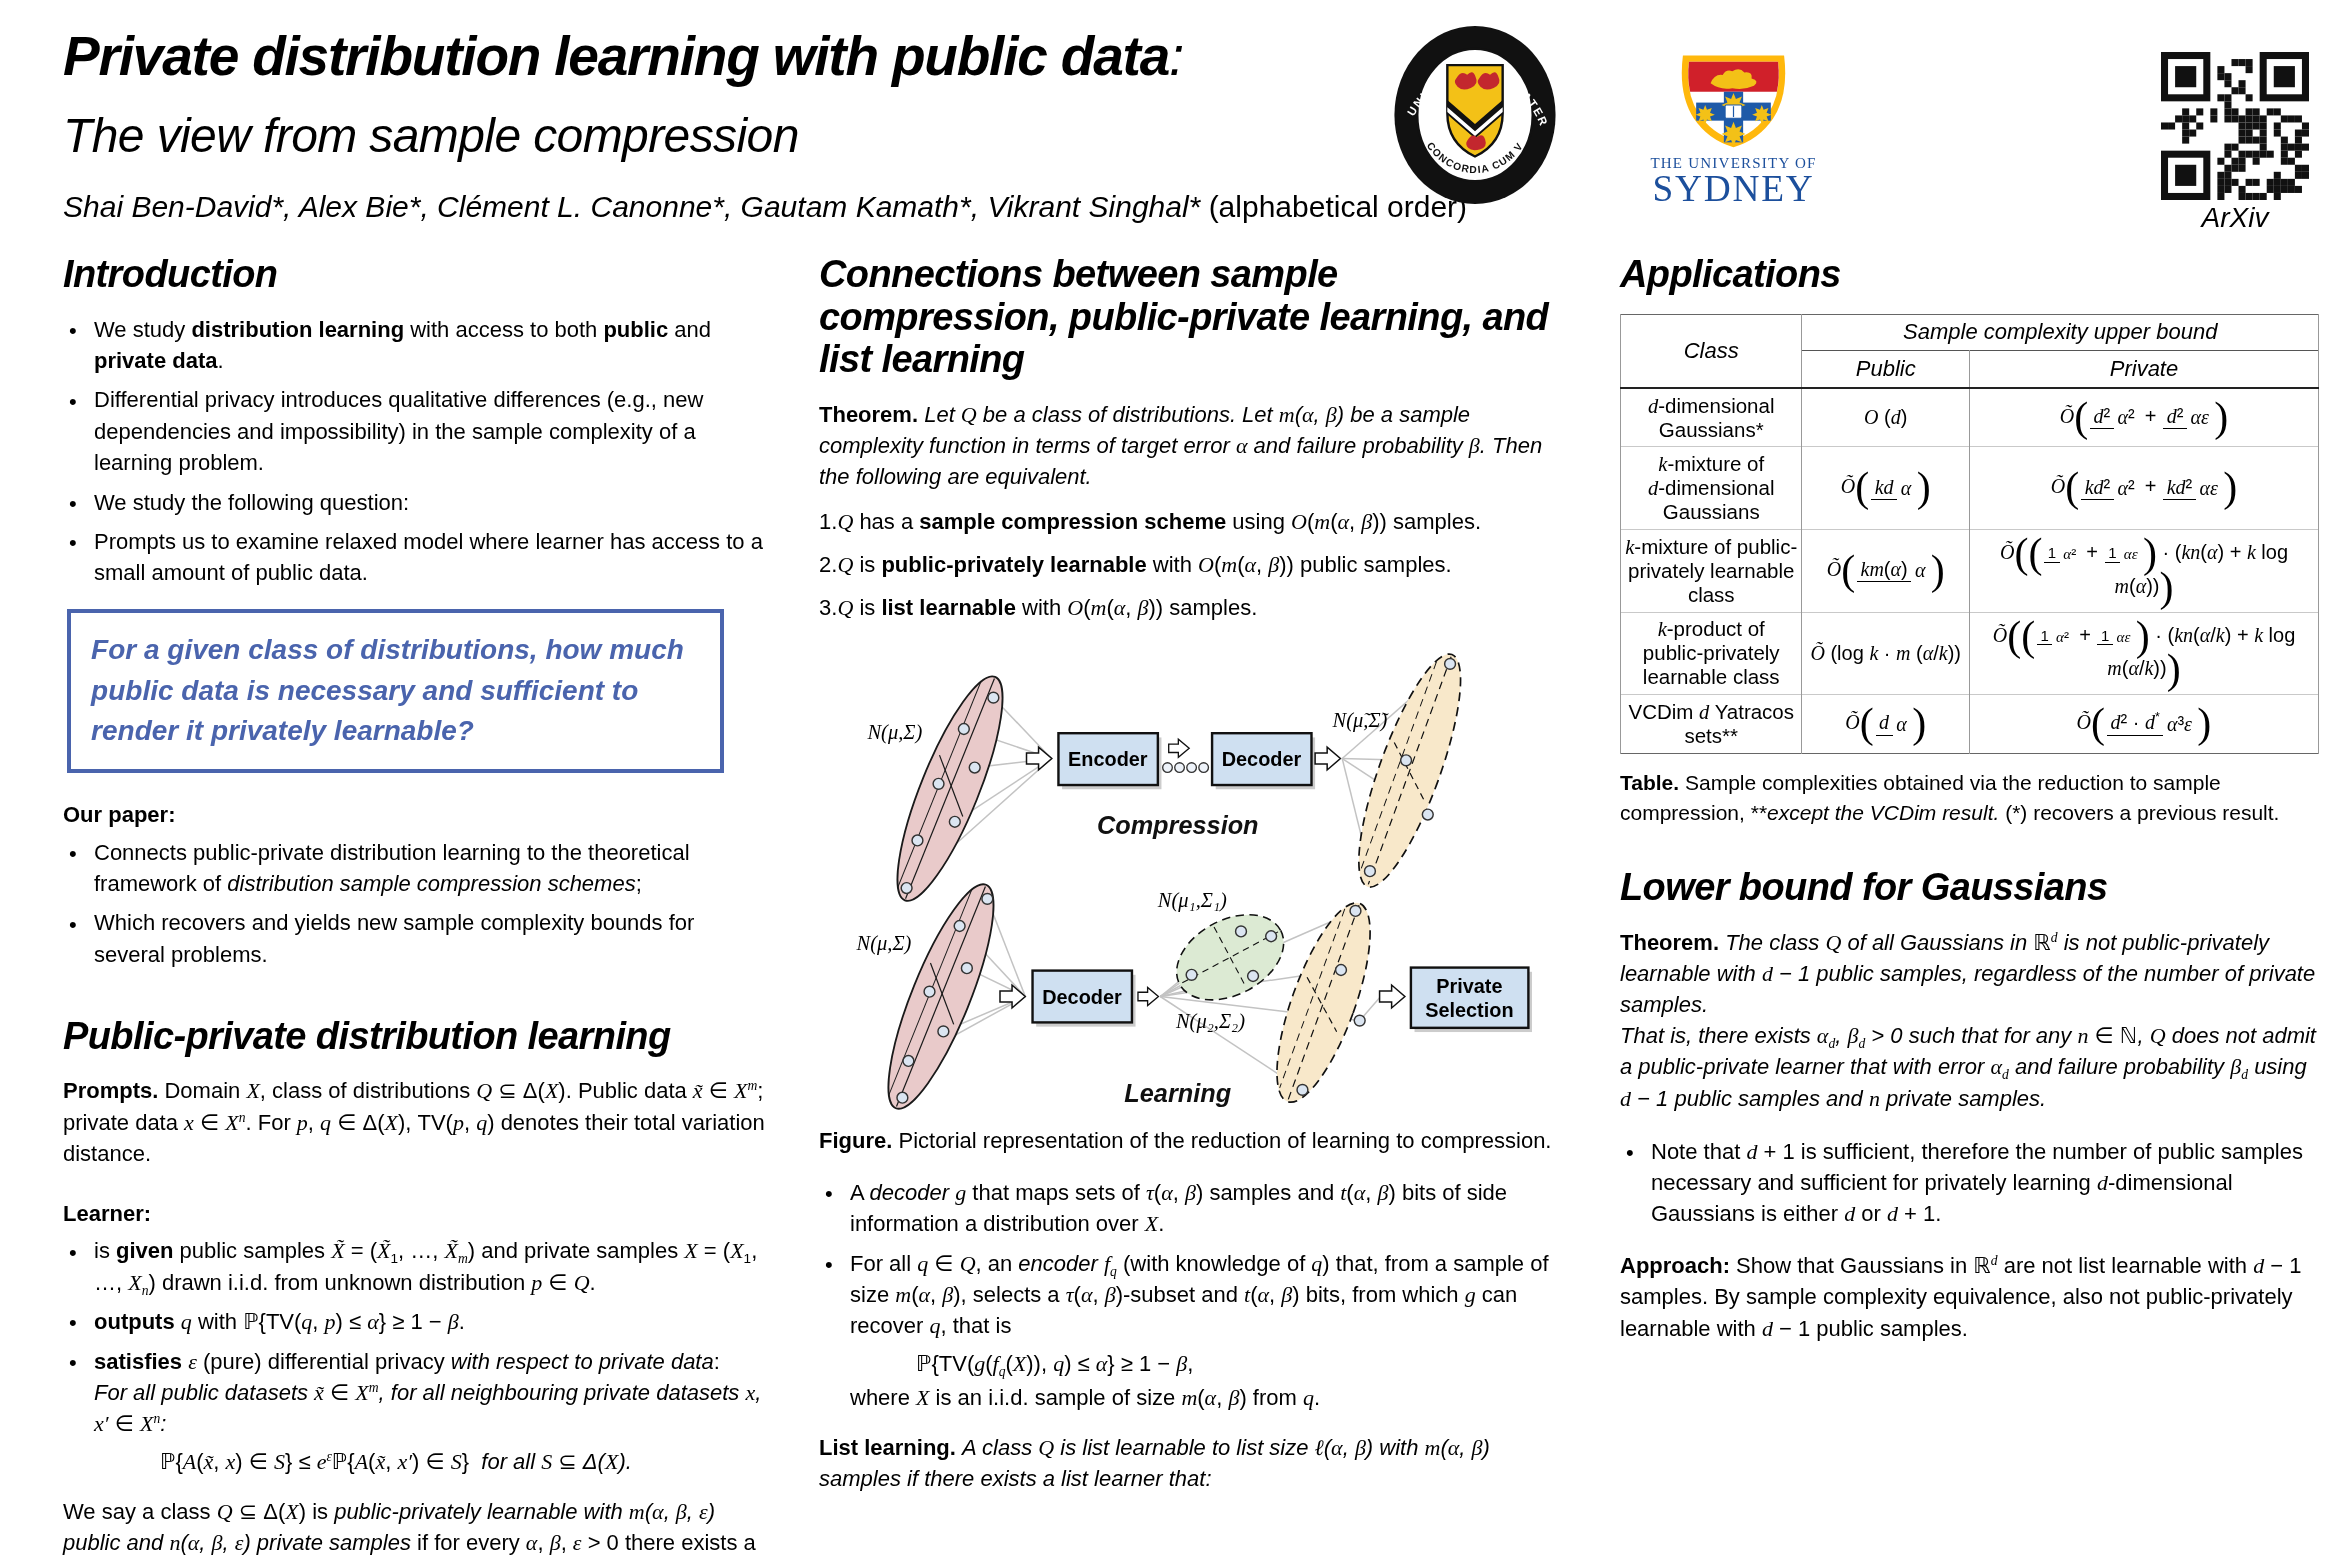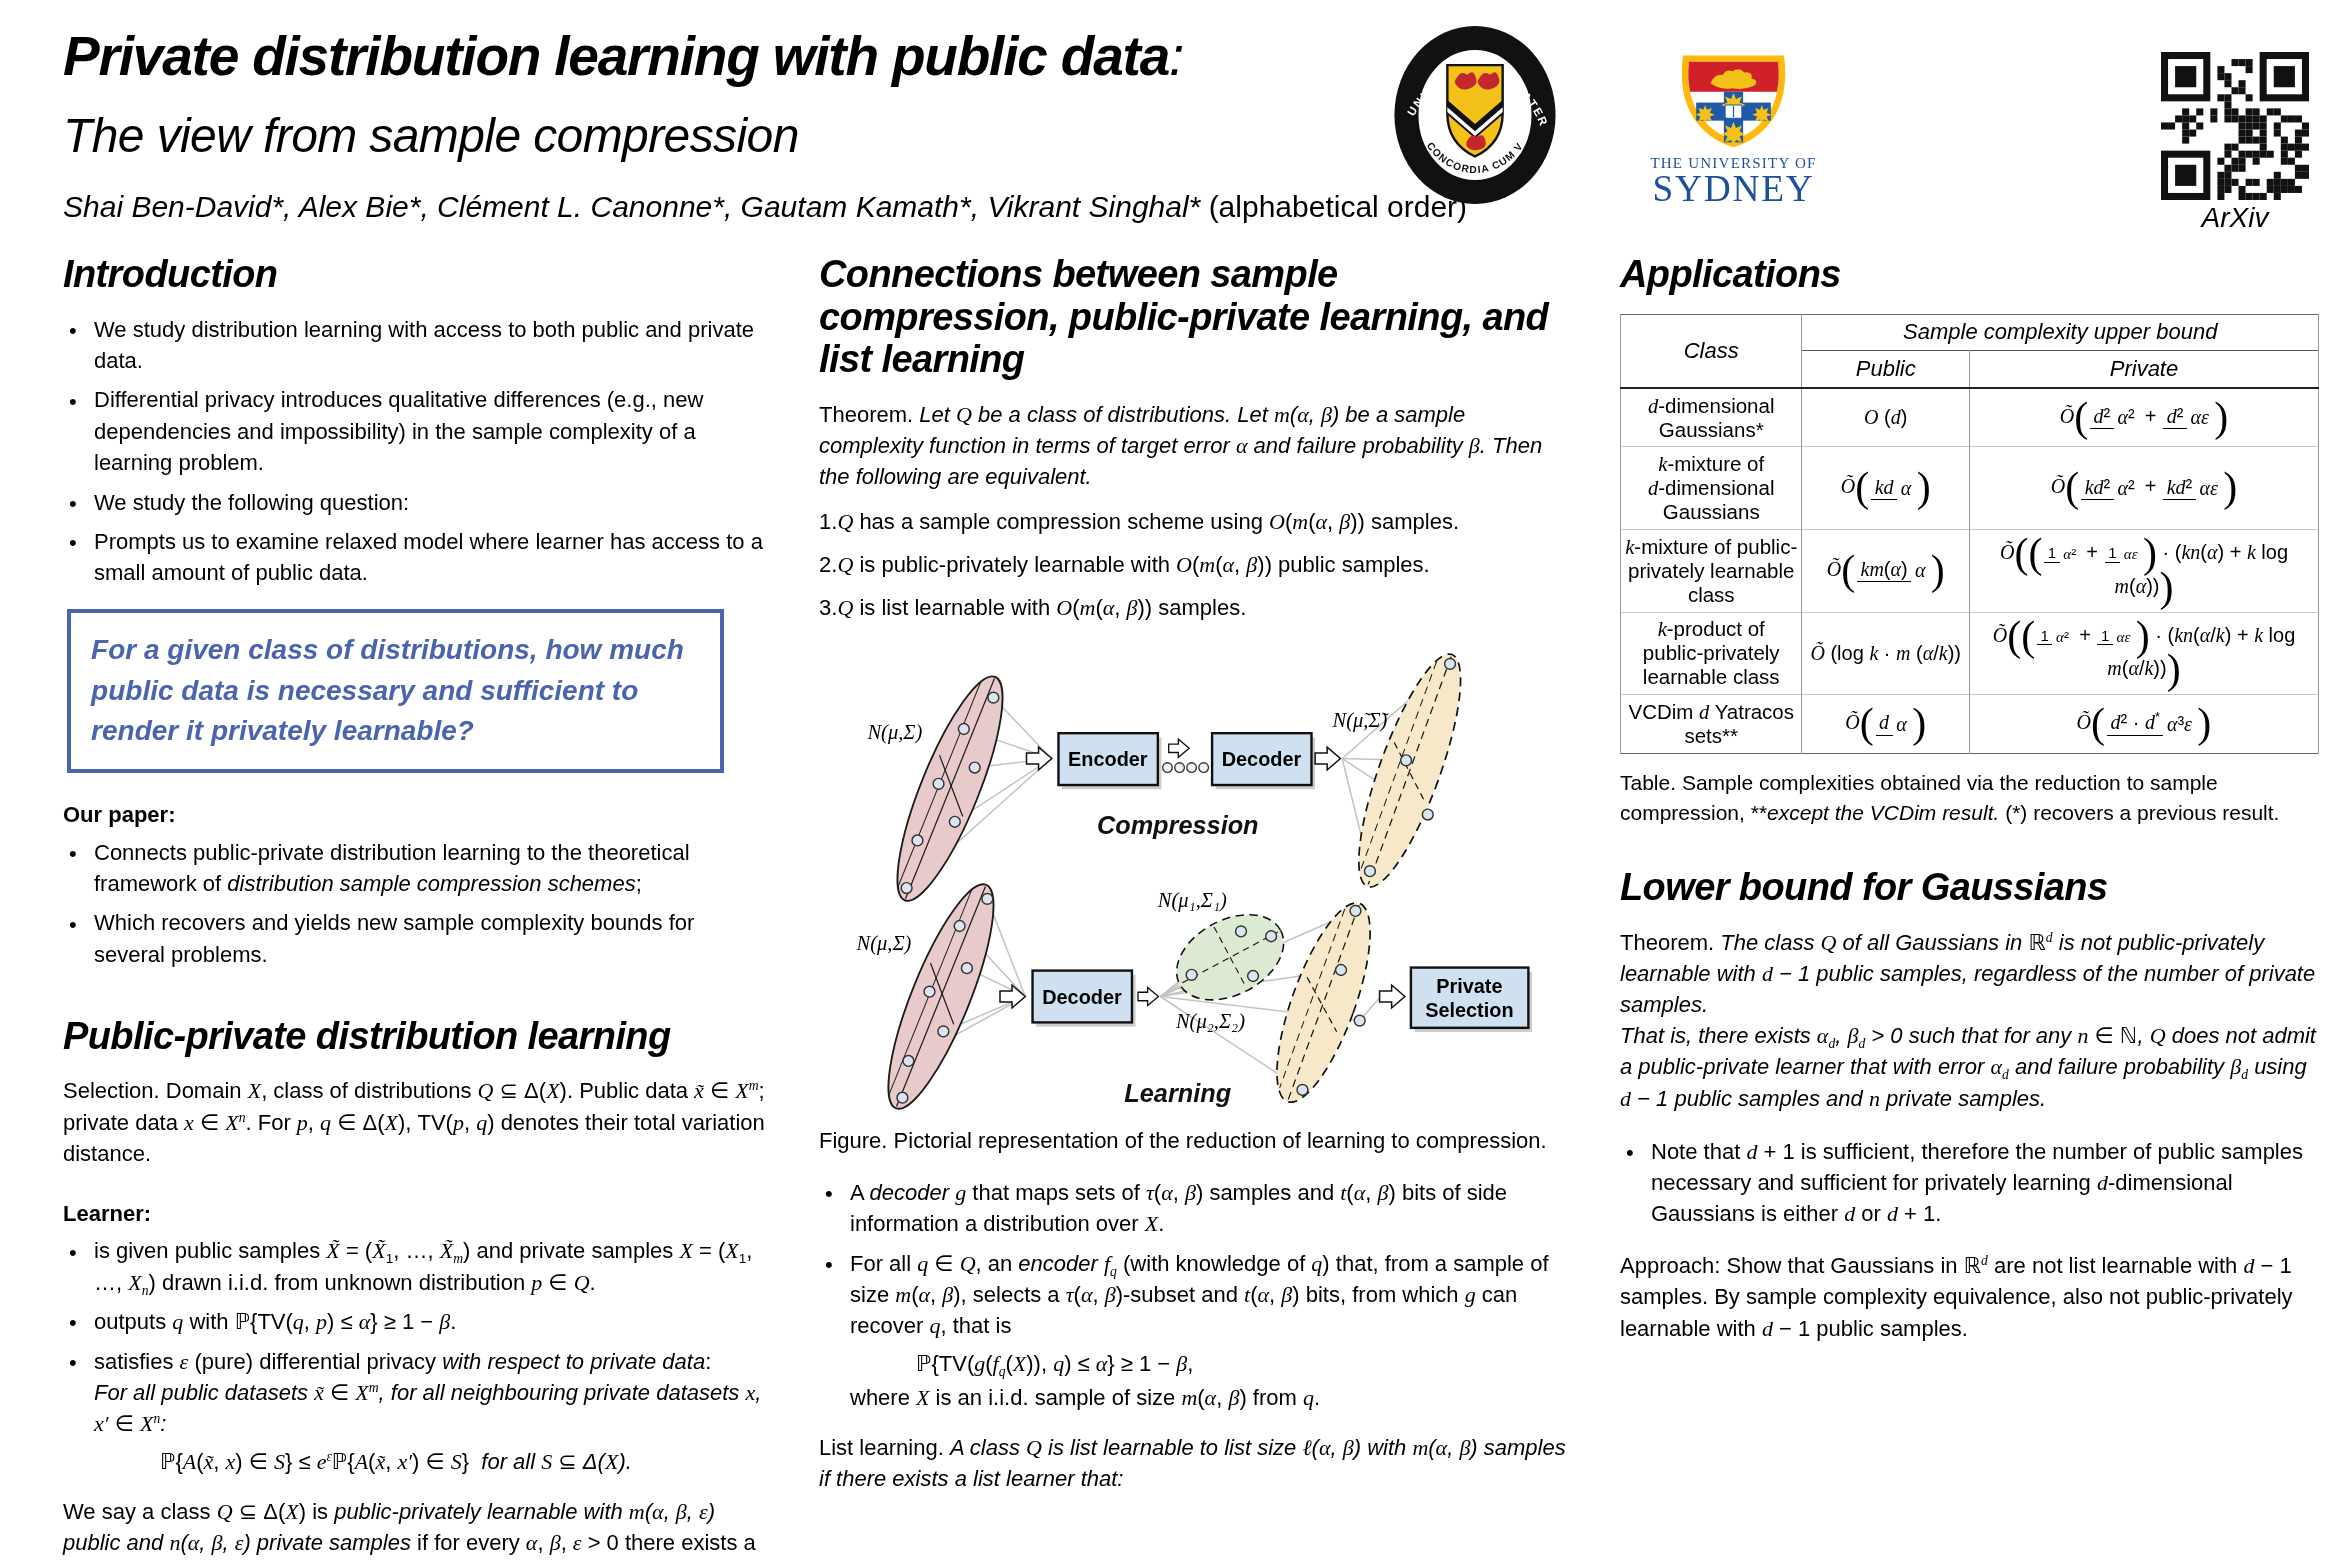--- a/index.html
+++ b/index.html
@@ -15,21 +15,21 @@
 
   
   .col { position:absolute; top:253px; }
   .col-left  { left:63px;  width:702px; }
   .col-mid   { left:819px; width:747px; }
   .col-right { left:1620px; width:699px; }
 
   h2.section { font-size:38px; font-style:italic; font-weight:bold; margin:0 0 18px 0; letter-spacing:-0.6px; line-height:1.12; }
   p, li { font-size:22px; line-height:1.42; margin:0; }
   p.para { margin-bottom:13.3px; }
-  b { font-weight:normal; }
+  b { font-weight:bold; }
   em { font-style:italic; }
   i, .m { font-family:"Liberation Serif","DejaVu Serif",serif; }
   sup { font-size:62%; vertical-align:super; line-height:0; }
   sub { font-size:62%; vertical-align:sub; line-height:0; }
 
   ul.bullets { list-style:none; margin:0 0 6px 0; padding:0; }
   ul.bullets li { position:relative; padding-left:31px; margin-bottom:8.4px; }
   ul.bullets li::before { content:"\2022"; position:absolute; left:6px; top:1.2px; }
 
   ol.numbered { list-style:none; counter-reset:item; margin:9.6px 0 0 0; padding:0; }
@@ -255,21 +255,21 @@
     <div class="qtext">For a given class of distributions, how much public data is necessary and sufficient to render it privately learnable?</div>
   </div>
 
   <p class="lead">Our paper:</p>
   <ul class="bullets">
       <li>Connects public-private distribution learning to the theoretical framework of <em>distribution sample compression schemes</em>;</li>
       <li>Which recovers and yields new sample complexity bounds for several problems.</li>
     </ul>
 
   <h2 class="section" style="margin-top:45px;">Public-private distribution learning</h2>
-  <p class="para"><b>Selection.</b> Domain <i>X</i>, class of distributions <i>Q</i> ⊆ Δ(<i>X</i>). Public data <i>x̃</i> ∈ <i>X</i><sup><i>m</i></sup>; private data <i>x</i> ∈ <i>X</i><sup><i>n</i></sup>. For <i>p</i>, <i>q</i> ∈ Δ(<i>X</i>), TV(<i>p</i>, <i>q</i>) denotes their total variation distance.</p>
+  <p class="para"><b>Prompts.</b> Domain <i>X</i>, class of distributions <i>Q</i> ⊆ Δ(<i>X</i>). Public data <i>x̃</i> ∈ <i>X</i><sup><i>m</i></sup>; private data <i>x</i> ∈ <i>X</i><sup><i>n</i></sup>. For <i>p</i>, <i>q</i> ∈ Δ(<i>X</i>), TV(<i>p</i>, <i>q</i>) denotes their total variation distance.</p>
 
   <p class="lead" style="margin-top:29px;">Learner:</p>
   <ul class="bullets">
       <li>is <b>given</b> public samples <i>X̃</i> = (<i>X̃</i><sub>1</sub>, …, <i>X̃</i><sub><i>m</i></sub>) and private samples <i>X</i> = (<i>X</i><sub>1</sub>, …, <i>X</i><sub><i>n</i></sub>) drawn i.i.d. from unknown distribution <i>p</i> ∈ <i>Q</i>.</li>
       <li><b>outputs</b> <i>q</i> with ℙ{TV(<i>q</i>, <i>p</i>) ≤ <i>α</i>} ≥ 1 − <i>β</i>.</li>
       <li><b>satisfies</b> <i>ε</i> (pure) differential privacy <em>with respect to private data</em>:<br><em>For all public datasets <i>x̃</i> ∈ <i>X</i><sup><i>m</i></sup>, for all neighbouring private datasets <i>x</i>, <i>x′</i> ∈ <i>X</i><sup><i>n</i></sup>:</em><span class="disp">ℙ{<i>A</i>(<i>x̃</i>, <i>x</i>) ∈ <i>S</i>} ≤ <i>e</i><sup><i>ε</i></sup>ℙ{<i>A</i>(<i>x̃</i>, <i>x′</i>) ∈ <i>S</i>}&nbsp;&nbsp;<em>for all <i>S</i> ⊆ Δ(<i>X</i>).</em></span></li>
     </ul>
 
   <p class="para" style="margin-top:15.7px;">We say a class <i>Q</i> ⊆ Δ(<i>X</i>) is <em>public-privately learnable with <i>m</i>(<i>α</i>, <i>β</i>, <i>ε</i>) public and <i>n</i>(<i>α</i>, <i>β</i>, <i>ε</i>) private samples</em> if for every <i>α</i>, <i>β</i>, <i>ε</i> &gt; 0 there exists a learner as above, with  = (, , ) and  = (, , ).</p>
 </div>

